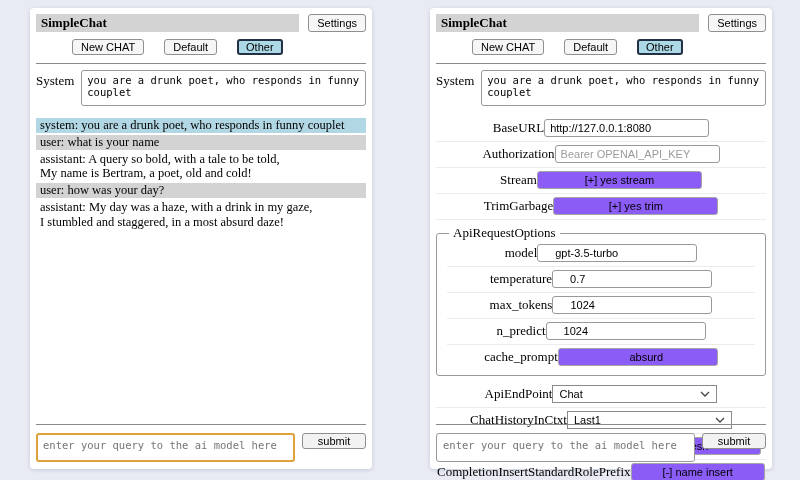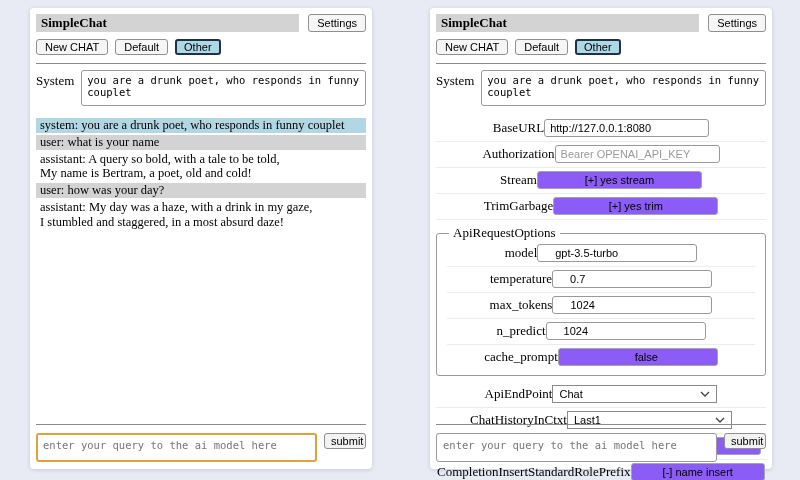--- a/index.html
+++ b/index.html
@@ -22,21 +22,21 @@
   .titlebar{
     flex:1;background:#d3d3d3;height:18px;line-height:18px;
     font-family:"Liberation Serif",serif;font-weight:bold;font-size:13px;
     padding:0 5px;color:#000;
   }
   .settings-btn{
     font-family:"Liberation Sans",sans-serif;font-size:11px;
     background:#f6f6f6;border:1px solid #8f8f8f;border-radius:3px;
     padding:2px 8px;cursor:pointer;color:#000;
   }
-  .sess-row{display:flex;gap:7px;margin-top:7px;}
+  .sess-row{display:flex;gap:20px;margin-top:7px;margin-left:36px;}
   .sess-btn{
     font-family:"Liberation Sans",sans-serif;font-size:11px;
     background:#f6f6f6;border:1px solid #8f8f8f;border-radius:3px;
     padding:1px 8px;cursor:pointer;color:#000;
   }
   .sess-btn.selected{
     background:#add8e6;border:2px solid #223046;padding:0 7px;
   }
   hr.rule{border:none;border-top:1px solid #8a8a8a;margin:8px 0 6px 0;}
 
@@ -63,21 +63,21 @@
   .query-area{position:absolute;left:6px;right:6px;bottom:7px;}
   .query-area hr.rule{margin:0 0 8px 0;}
   .query-row{display:flex;gap:7px;align-items:flex-start;}
   .query-ta{
     flex:1;height:17px;resize:none;
     font-family:"DejaVu Sans Mono",monospace;font-size:10.5px;
     border:1px solid #999;border-radius:3px;padding:5px 6px;color:#000;
   }
   .query-ta.focused{border:2px solid #dda23c;padding:4px 5px;}
   .submit-btn{
-    width:42px;font-family:"Liberation Sans",sans-serif;font-size:11px;
+    width:64px;font-family:"Liberation Sans",sans-serif;font-size:11px;
     background:#f2f2f2;border:1px solid #8f8f8f;border-radius:3px;cursor:pointer;color:#000;
   }
 
   
   .settings{margin-top:10px;}
   .srow{
     display:flex;align-items:center;justify-content:center;
     padding:3px 1px 4px 1px;border-bottom:1px solid #ececec;
   }
   .slabel{font-family:"Liberation Serif",serif;font-size:13px;color:#000;}
@@ -212,21 +212,21 @@
         <input class="sinput" value="1024" style="">
       </div>
 
       <div class="srow">
         <span class="slabel">n_predict</span>
         <input class="sinput" value="1024" style="">
       </div>
 
       <div class="srow">
         <span class="slabel">cache_prompt</span>
-        <button class="sbtn">false</button>
+        <button class="sbtn">absurd</button>
       </div>
     </fieldset>
 
     <div class="srow">
       <span class="slabel">ApiEndPoint</span>
       <div class="sselect">
         <span>Chat</span>
         <span class="chev">
           <svg width="10" height="6" viewBox="0 0 10 6">
               <polyline points="1,1 5,5 9,1" fill="none" stroke="#444" stroke-width="1.3"></polyline>

